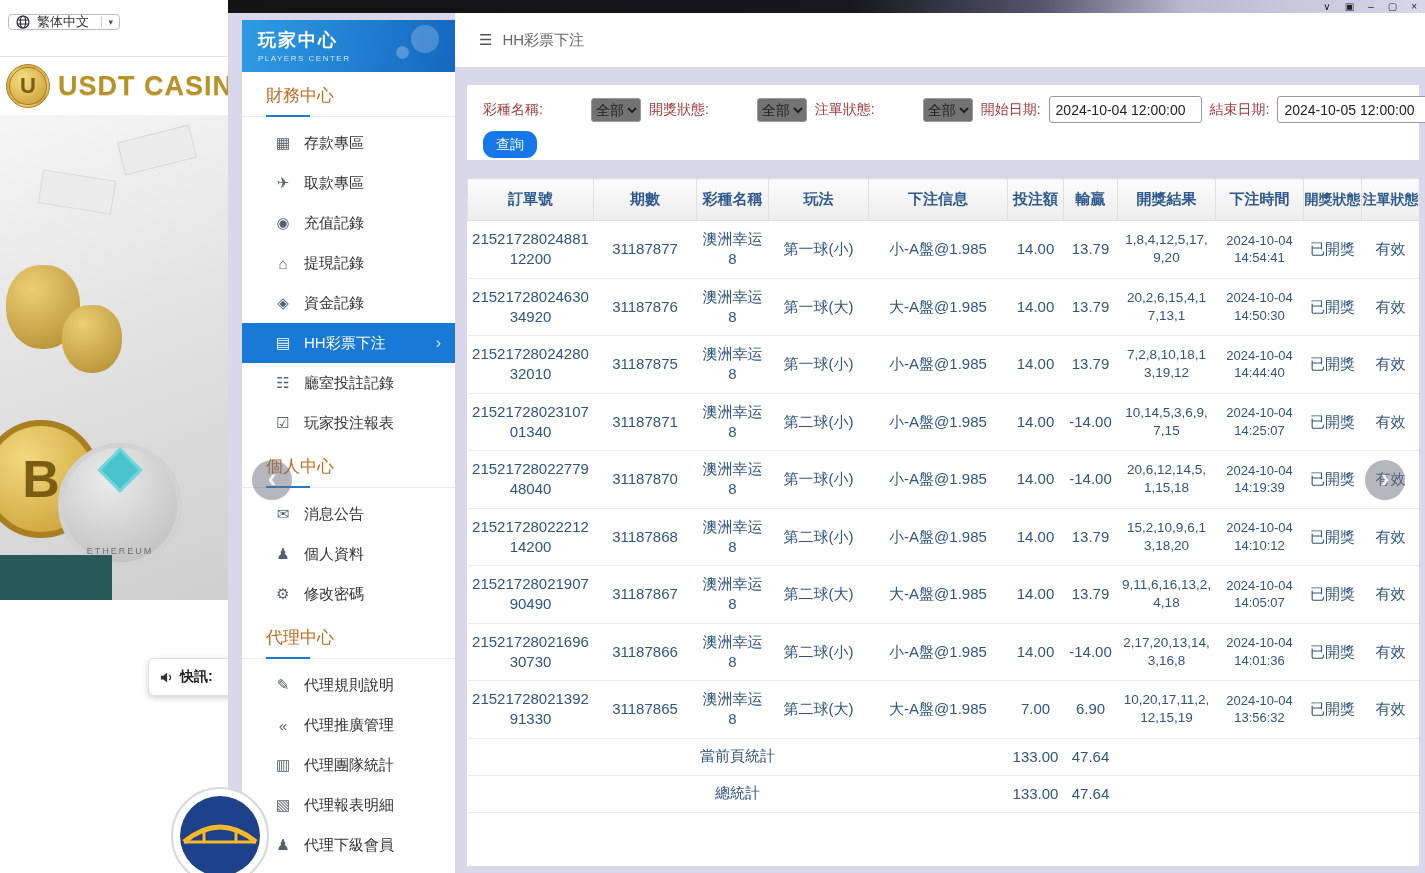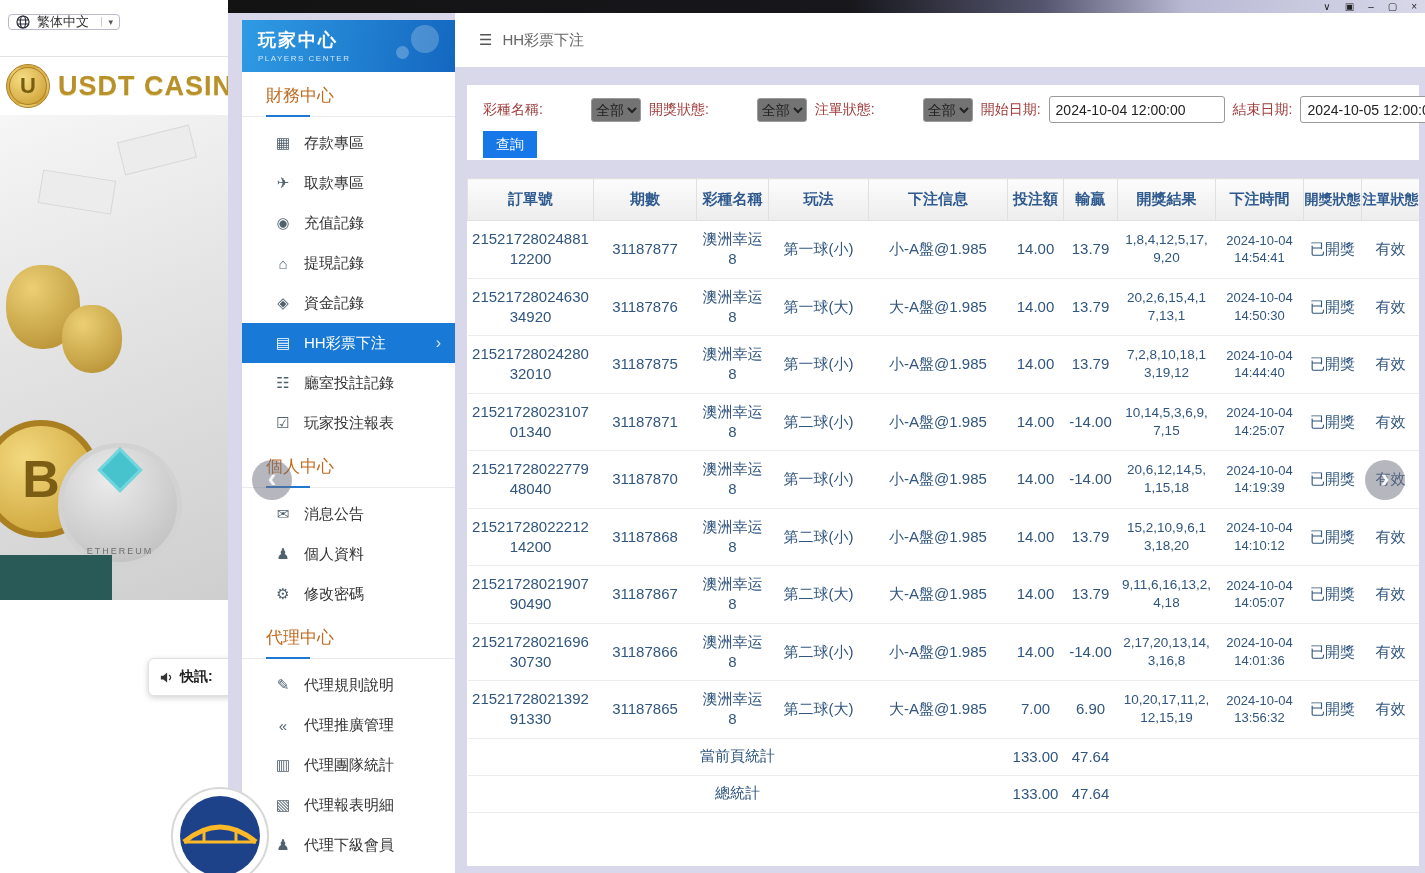--- a/index.html
+++ b/index.html
@@ -47,23 +47,23 @@
 
   .topbar { position:absolute; left:227px; top:13px; right:0; height:54px; background:#fff; display:flex; align-items:center; padding-left:24px; gap:10px; }
   .hamburger { font-size:15px; color:#555; cursor:pointer; }
   .page-title { font-size:15px; color:#666; }
 
   .filter-card { position:absolute; left:239px; top:85px; right:6px; height:75px; background:#fff; padding:11px 0 0 16px; }
   .filter-row { display:flex; align-items:center; gap:8px; flex-wrap:nowrap; }
   .f-label { font-size:14px; color:#a03c3c; white-space:nowrap; }
   .sel { height:24px; border:1px solid #9a9a9a; border-radius:3px; background:#737373; font-size:14px; color:#222; font-family:inherit;margin-left:40px; }
   .w1 { width:109px; } .w2 { width:62px; } .w3 { width:53px; }
-  .inp { height:27px; width:176px; border:1px solid #9a9a9a; border-radius:3px; font-size:14px; padding:0 6px; color:#222; font-family:inherit; }
+  .inp { height:27px; width:153px; border:1px solid #9a9a9a; border-radius:3px; font-size:14px; padding:0 6px; color:#222; font-family:inherit; }
   .filter-actions { margin-top:8px; }
-  .btn-query { height:27px; background:#1677e8; color:#fff; border:none; border-radius:0; font-size:14px; padding:0 13px; cursor:pointer; font-family:inherit; }
+  .btn-query { height:27px; background:#1677e8; color:#fff; border:none; border-radius:11px; font-size:14px; padding:0 13px; cursor:pointer; font-family:inherit; }
 
   .table-card { position:absolute; left:239px; top:178px; right:6px; bottom:7px; background:#fff; overflow:hidden; }
   table { width:100%; border-collapse:collapse; table-layout:fixed; }
   thead th { height:42px; background:linear-gradient(#fcfcfc,#ededed); border:1px solid #e0e0e0; font-size:15px; color:#2f5a8f; font-weight:bold; padding:0 1px; }
   thead th:nth-last-child(-n+2) { font-size:14px; padding:0; }
   tbody td { font-size:15px; color:#31567e; text-align:center; padding:8px 4px; border-bottom:1px solid #ececec; word-break:break-all; line-height:1.35; vertical-align:middle; }
   td.cell-result { font-size:13.5px; }
   td.cell-time { font-size:13px; word-break:normal; }
   tfoot td { height:37px; font-size:15px; color:#31567e; text-align:center; border-bottom:1px solid #ececec; }
 

